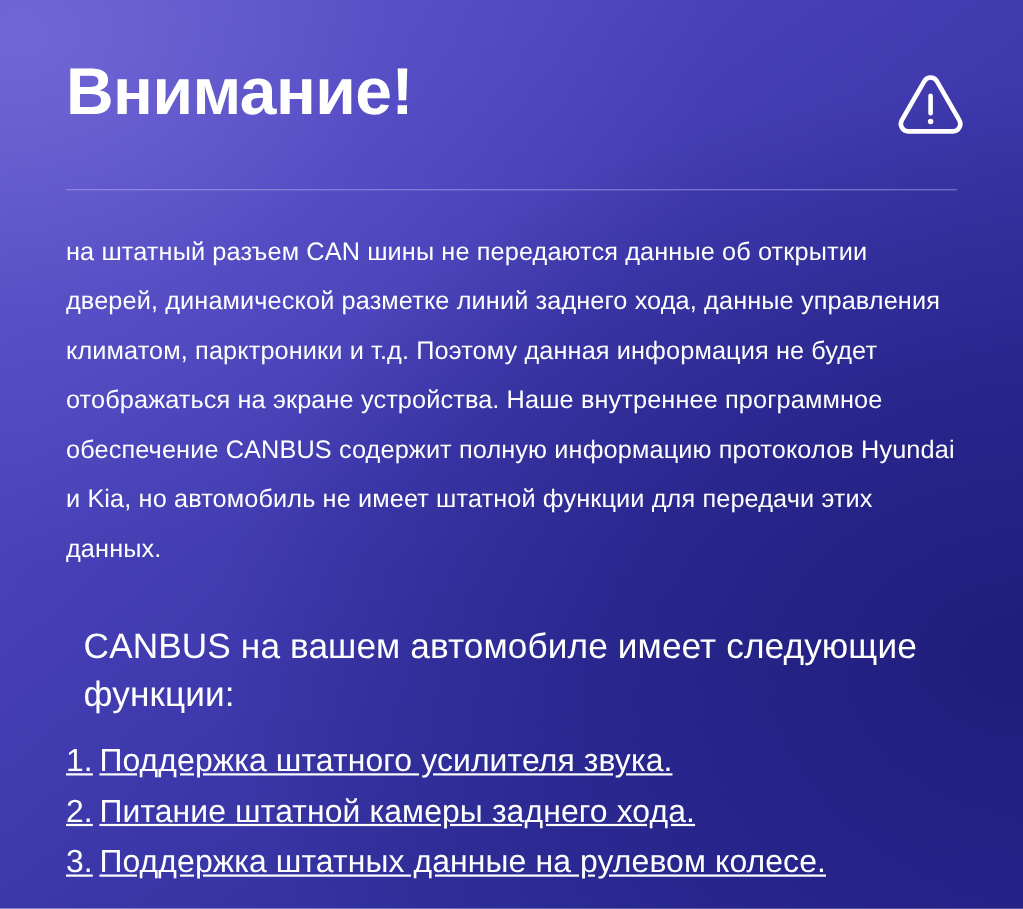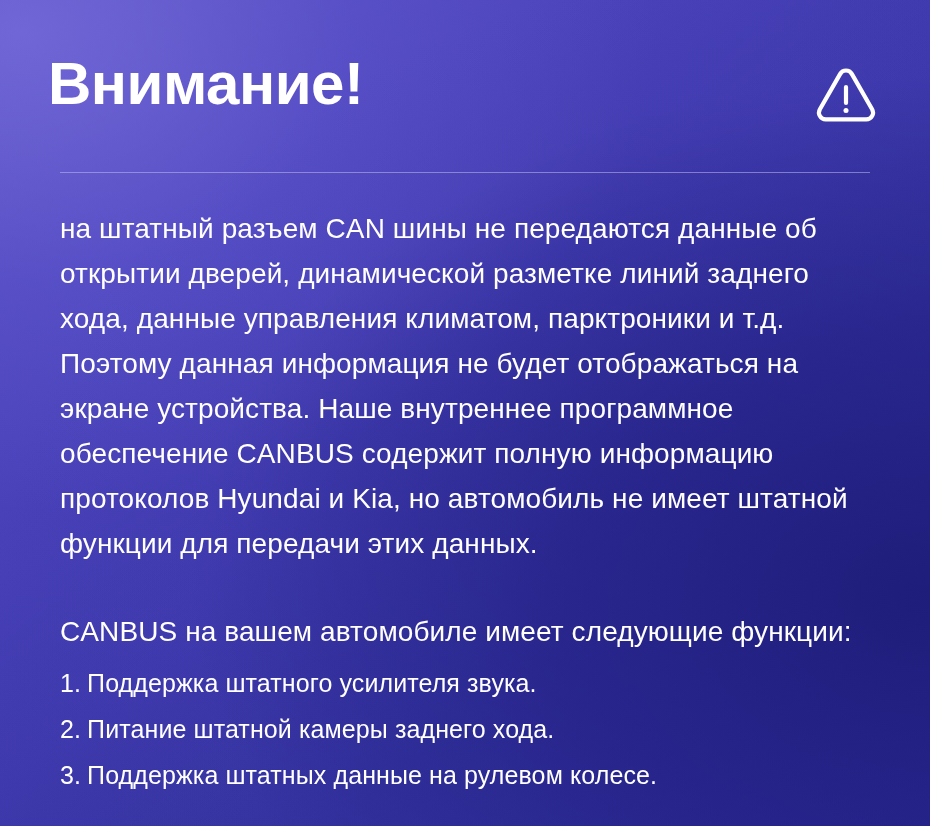--- a/index.html
+++ b/index.html
@@ -26,21 +26,21 @@
   }
 
   
   #header {
     position: relative;
     height: 148px;
   }
 
   #title {
     position: absolute;
-    left: 48px;
+    left: 60px;
     top: 54px;
     margin: 0;
     color: #ffffff;
     font-size: 60px;
     font-weight: 700;
     letter-spacing: -0.5px;
     line-height: 1;
     white-space: nowrap;
   }
 
@@ -67,51 +67,52 @@
   #content {
     position: absolute;
     left: 60px;
     top: 202px;
     width: 818px;
   }
 
   .para {
     margin: 0;
     color: #ffffff;
-    font-size: 28px;
+    font-size: 23px;
     line-height: 45px;
     font-weight: 400;
     letter-spacing: 0.1px;
   }
 
   #para-main { padding-top: 4px; }
 
   #list-block {
     margin-top: 44px;
   }
   #list-intro {
-    margin: 0;
+    margin: 16px;
     color: #ffffff;
-    font-size: 28px;
+    font-size: 32px;
     line-height: 44px;
     font-weight: 400;
     letter-spacing: 0.1px;
   }
   #feature-list {
     list-style: none;
     margin: 6px 0 0 0;
     padding: 0;
   }
   #feature-list li {
     color: #ffffff;
-    font-size: 25px;
+    font-size: 29px;
     line-height: 46px;
     font-weight: 400;
     letter-spacing: 0.1px;
     white-space: nowrap;
+    text-decoration: underline;
   }
   .li-num { margin-right: 6px; }
 </style>
 </head>
 <body>
 
 <div id="banner">
 
   <div id="header">
     <h1 id="title">Внимание!</h1>

